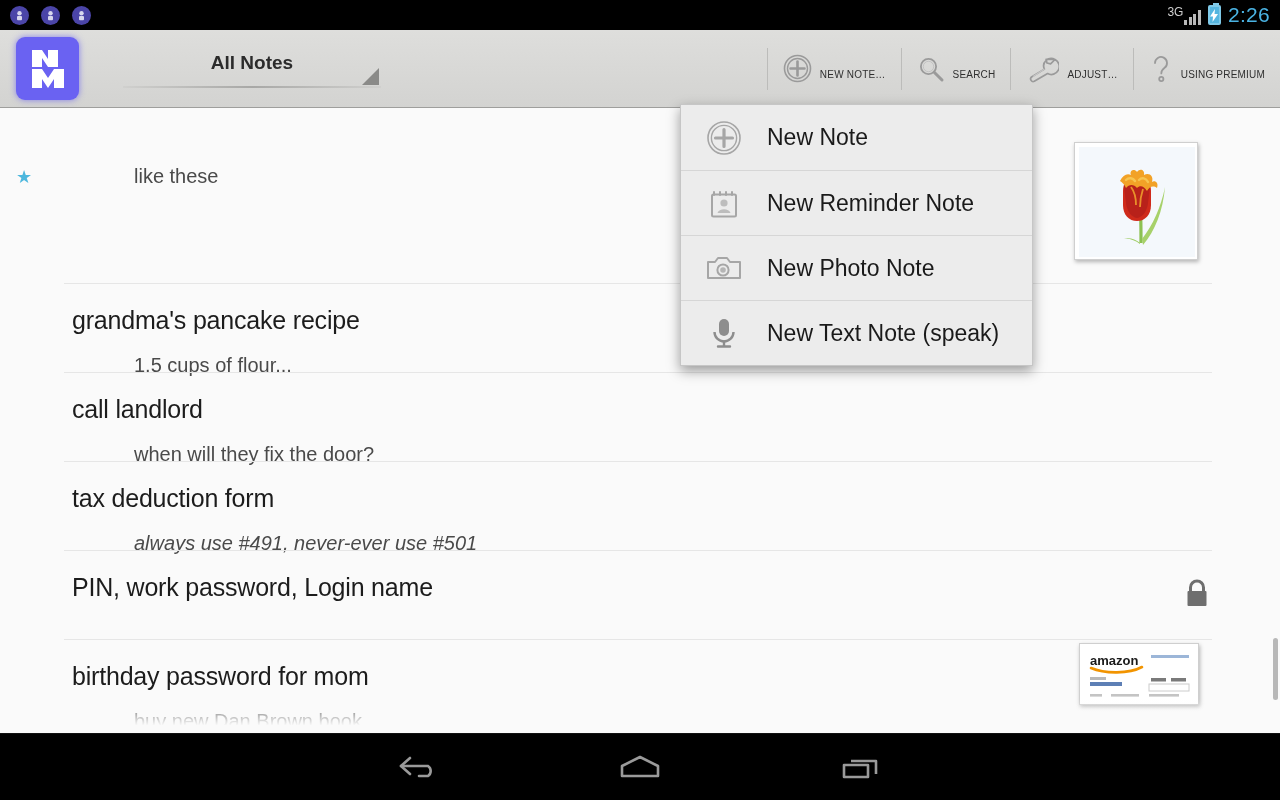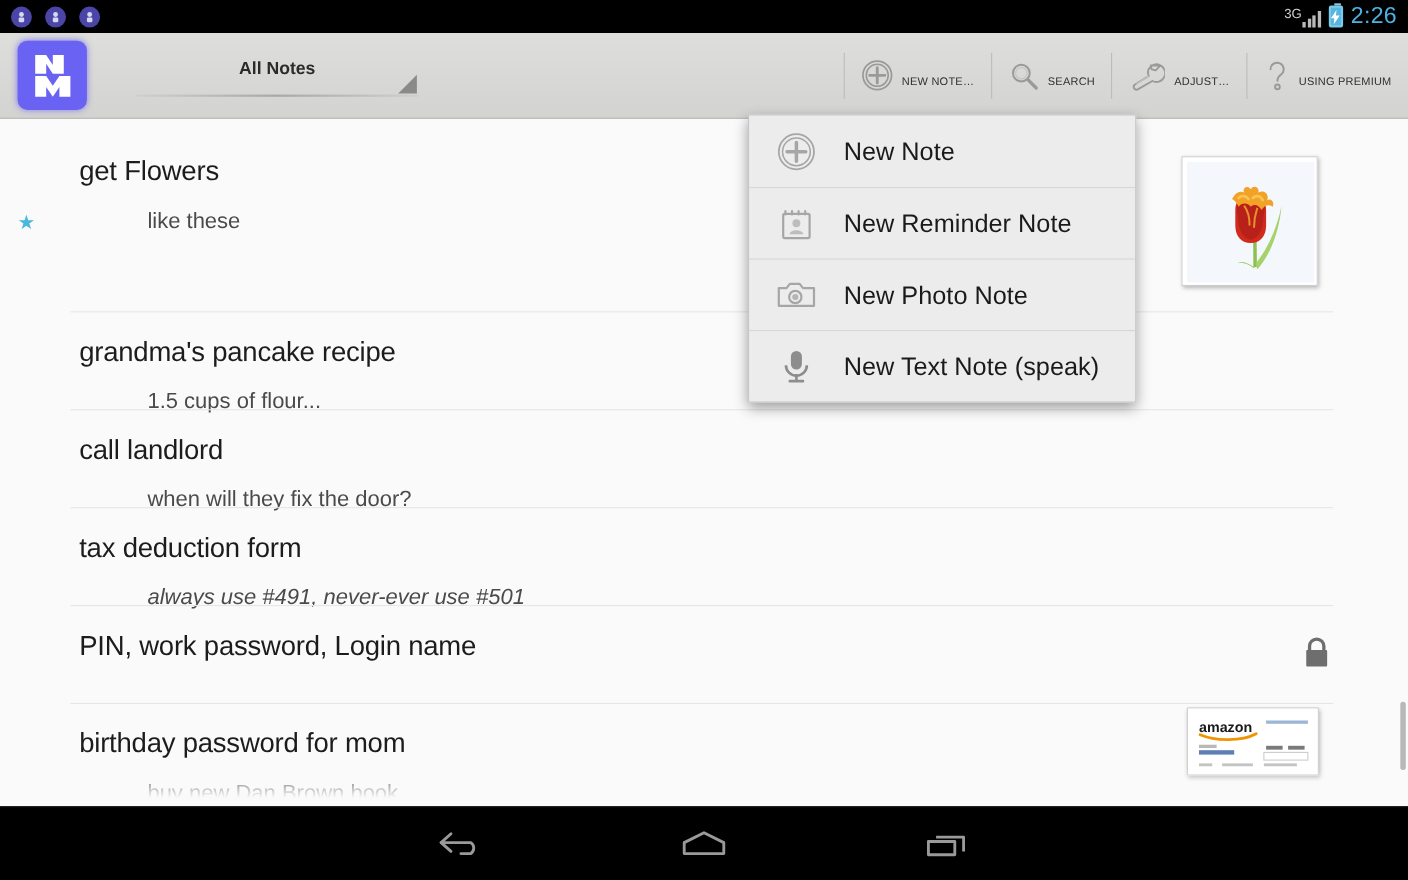--- a/index.html
+++ b/index.html
@@ -52,21 +52,21 @@
     width:63px; height:63px; margin-left:16px; border-radius:9px;
     background:#6a62f2; display:flex; align-items:center; justify-content:center;
     box-shadow:0 0 6px rgba(106,98,242,.75);
     flex:none;
   }
   #applogo svg { display:block; }
   #spinner {
     position:relative; margin-left:44px; width:258px; height:58px; cursor:pointer;
     display:flex; align-items:center; justify-content:center;
   }
-  #spinner .sp-label { font-size:16px; font-weight:bold; color:#2b2b2b; margin-bottom:12px; }
+  #spinner .sp-label { font-size:19px; font-weight:bold; color:#2b2b2b; margin-bottom:12px; }
   #spinner .sp-line {
     position:absolute; left:0; bottom:10px; width:100%; height:2px;
     background:linear-gradient(90deg,#d0d0ce,#a8a8a6 50%,#d0d0ce);
   }
   #spinner .sp-arrow {
     position:absolute; right:2px; bottom:13px;
     width:0;height:0;border-left:17px solid transparent;border-bottom:17px solid #8a8a88;
   }
   #toolbar { margin-left:auto; display:flex; align-items:stretch; height:78px; }
   .tb-sep { width:1px; background:#bcbcba; margin:18px 0; }
@@ -239,21 +239,20 @@
         </span>
         <span class="tb-label">USING PREMIUM</span>
       </div>
     </div>
   </div>
 
   <div id="list">
 
     <div class="note-row" style="height:175px;">
       <div class="row-inner" style="padding-top:36px;">
-        <div class="note-title">get Flowers</div>
         <div style="position:relative; margin-top:22px;">
           <span class="star">★</span>
           <span class="note-sub" style="display:block;">like these</span>
         </div>
       </div>
       <div class="thumb" style="left:1074px; top:34px; width:124px; height:118px; padding:4px;">
         <svg width="116" height="110" viewBox="0 0 116 110" style="display:block;">
           <rect width="116" height="110" fill="#f4f8fc"></rect>
           <path d="M62 96 C62 82 62 66 61 54" stroke="#8cc152" stroke-width="3.2" fill="none"></path>
           <path d="M63 92 C74 78 82 60 86 40 C84 64 76 84 64 98 Z" fill="#a7d16a"></path>

